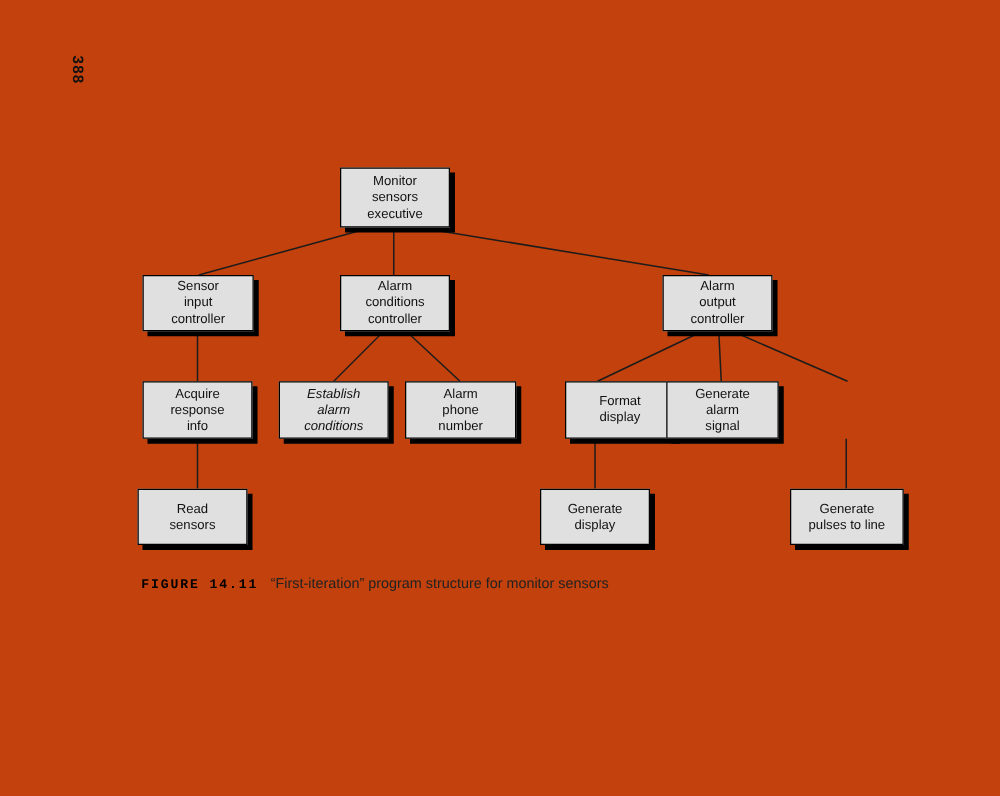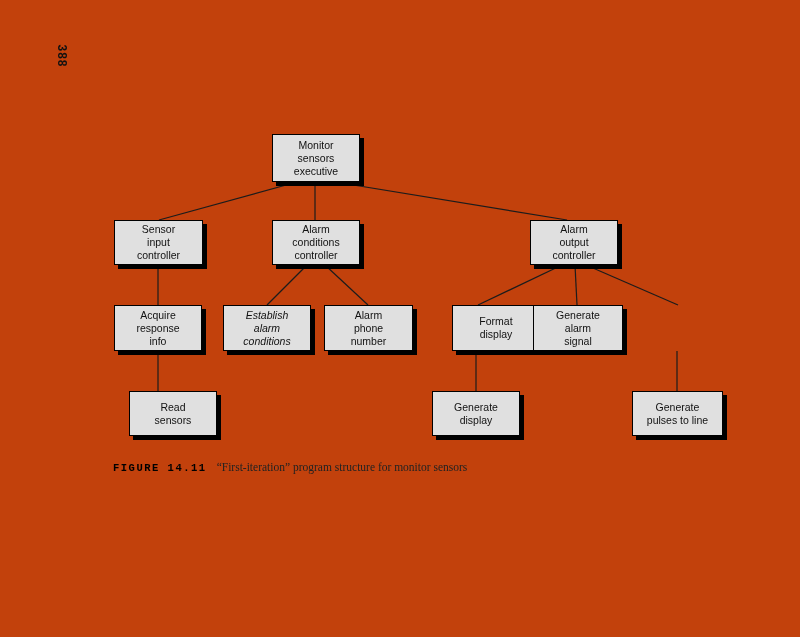--- a/index.html
+++ b/index.html
@@ -56,21 +56,21 @@
   }
   .caption-label {
     font-family: Liberation Mono, monospace;
     font-weight: bold;
     font-size: 10.5px;
     letter-spacing: 1.5px;
     margin-right: 10px;
     color: #000;
   }
   .caption-text {
-    font-family: Liberation Serif, serif;
+    font-family: Liberation Sans, sans-serif;
     font-size: 11.5px;
     color: #222;
   }
 </style>
 </head>
 <body>
 
 <div class="page">
 
   <div class="page-number">388</div>
@@ -121,21 +121,21 @@
 number</div>
 
   <div class="node" style="left:452px; top:305px; width:88px; height:46px;text-align:center;">Format
 display</div>
 
   <div class="node" style="left:533px; top:305px; width:90px; height:46px;">Generate
 alarm
 signal</div>
 
 
-  <div class="node" style="left:129px; top:391px; width:88px; height:45px;">Read
+  <div class="node" style="left:110px; top:391px; width:88px; height:45px;">Read
 sensors</div>
 
   <div class="node" style="left:432px; top:391px; width:88px; height:45px;">Generate
 display</div>
 
   <div class="node" style="left:632px; top:391px; width:91px; height:45px;">Generate
 pulses to line</div>
 
   <div class="caption">
     <span class="caption-label">FIGURE 14.11</span><span class="caption-text">“First-iteration” program structure for monitor sensors</span>

